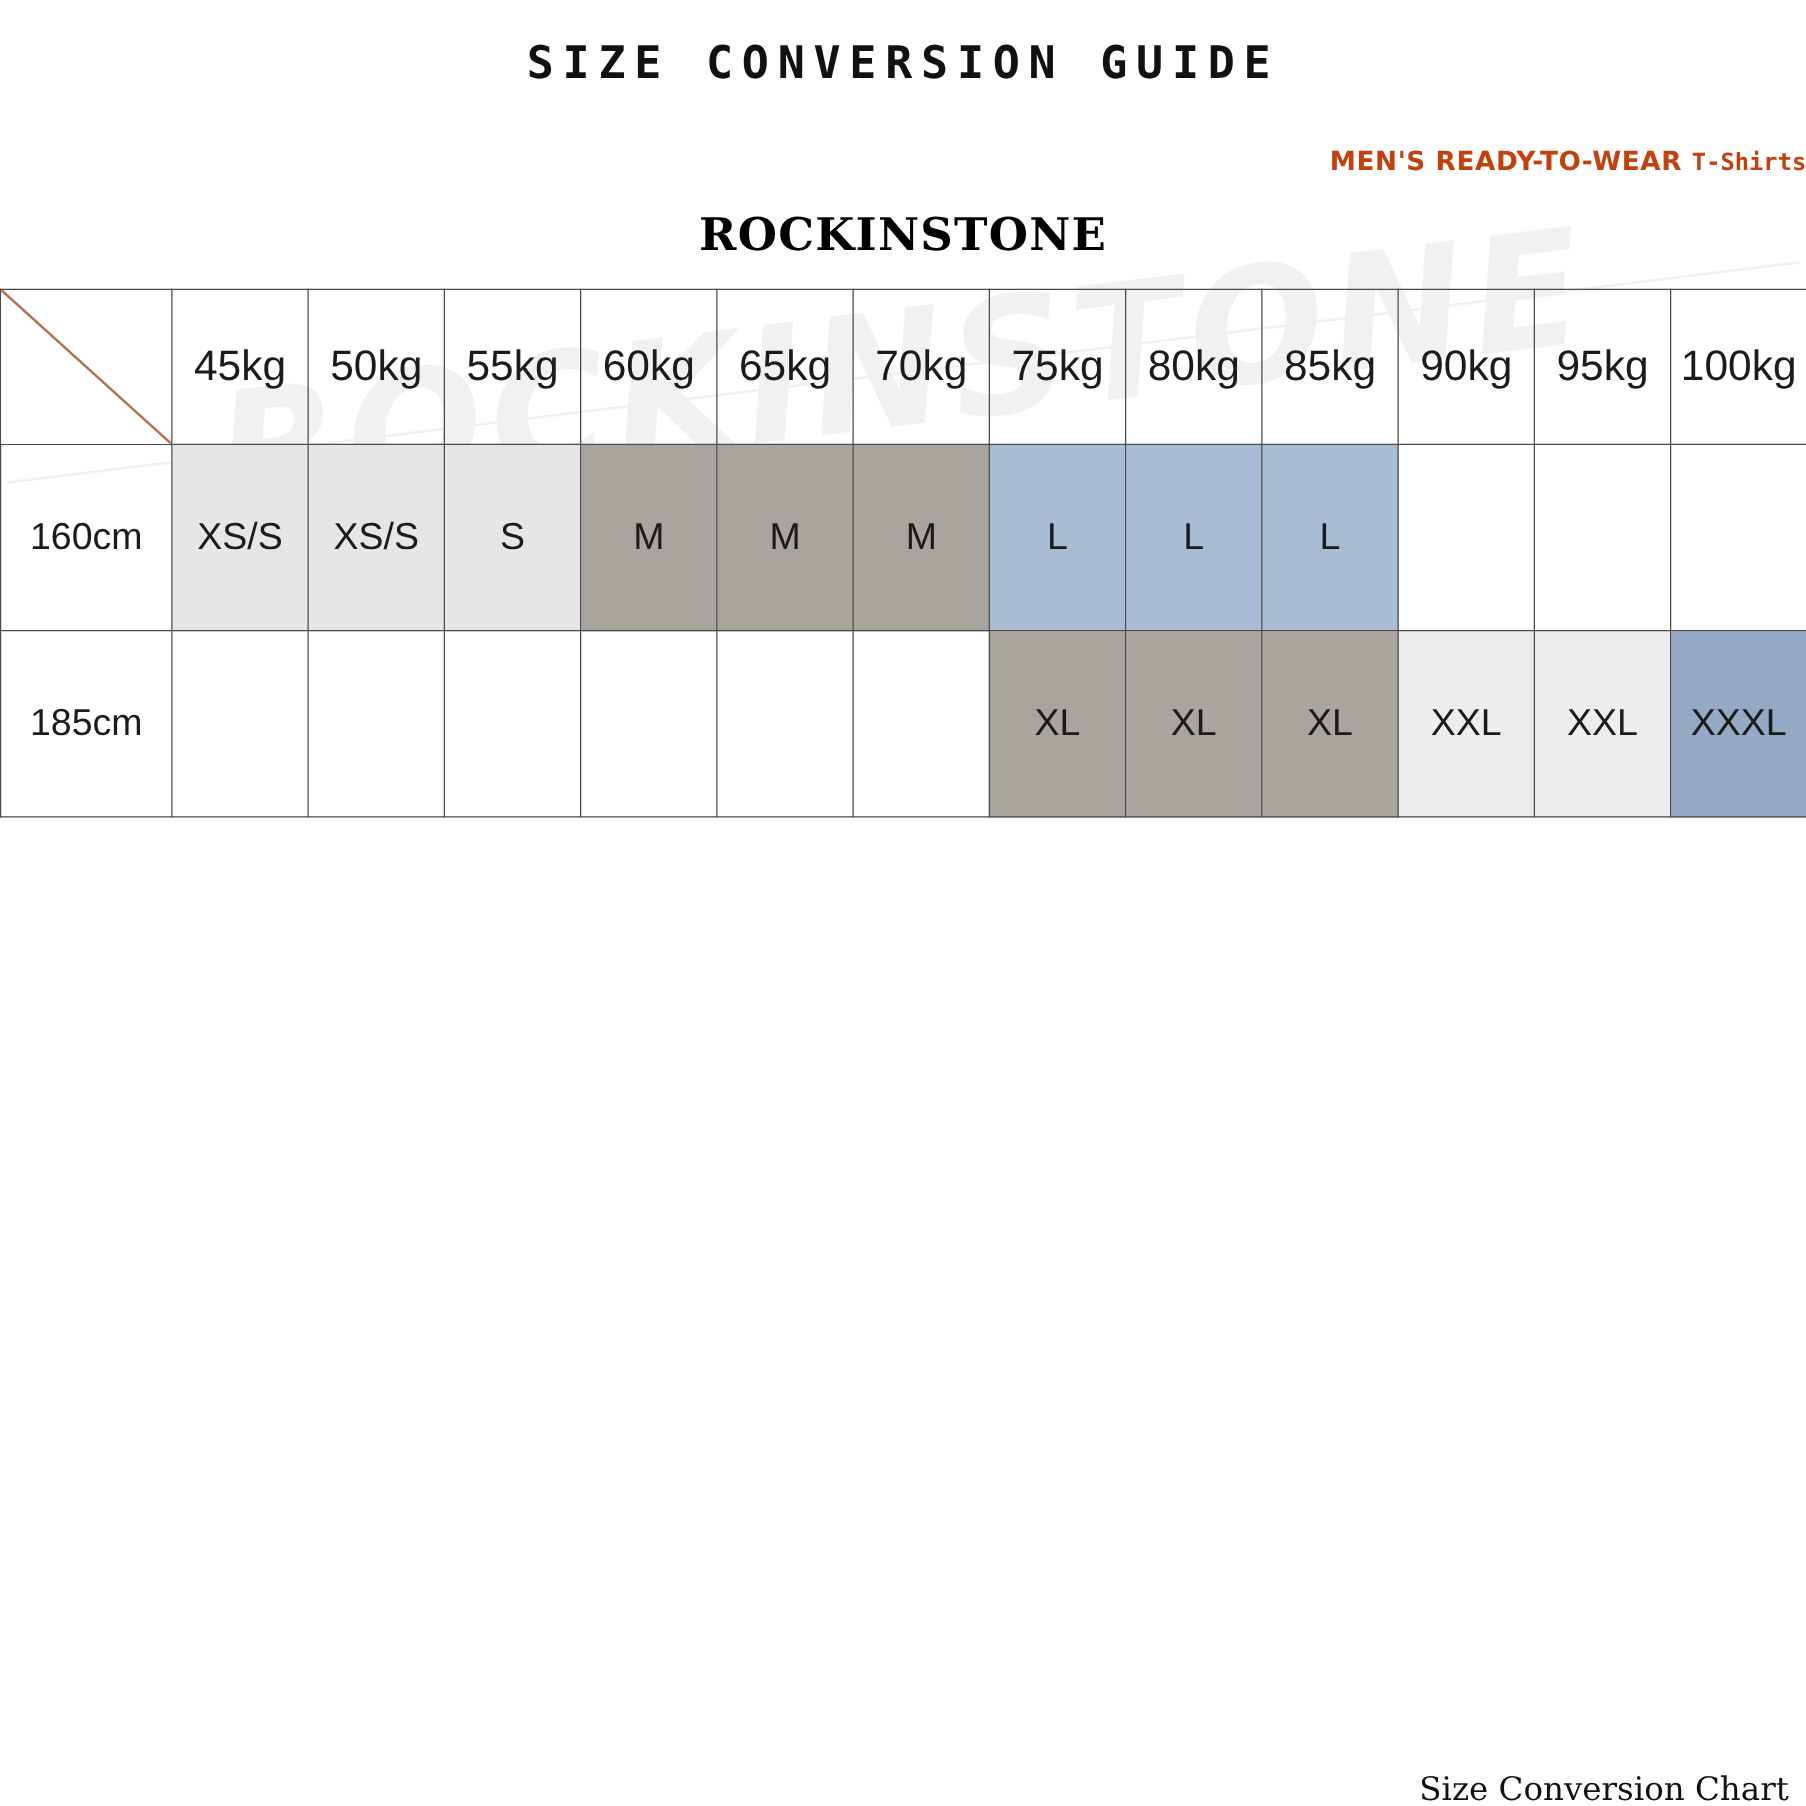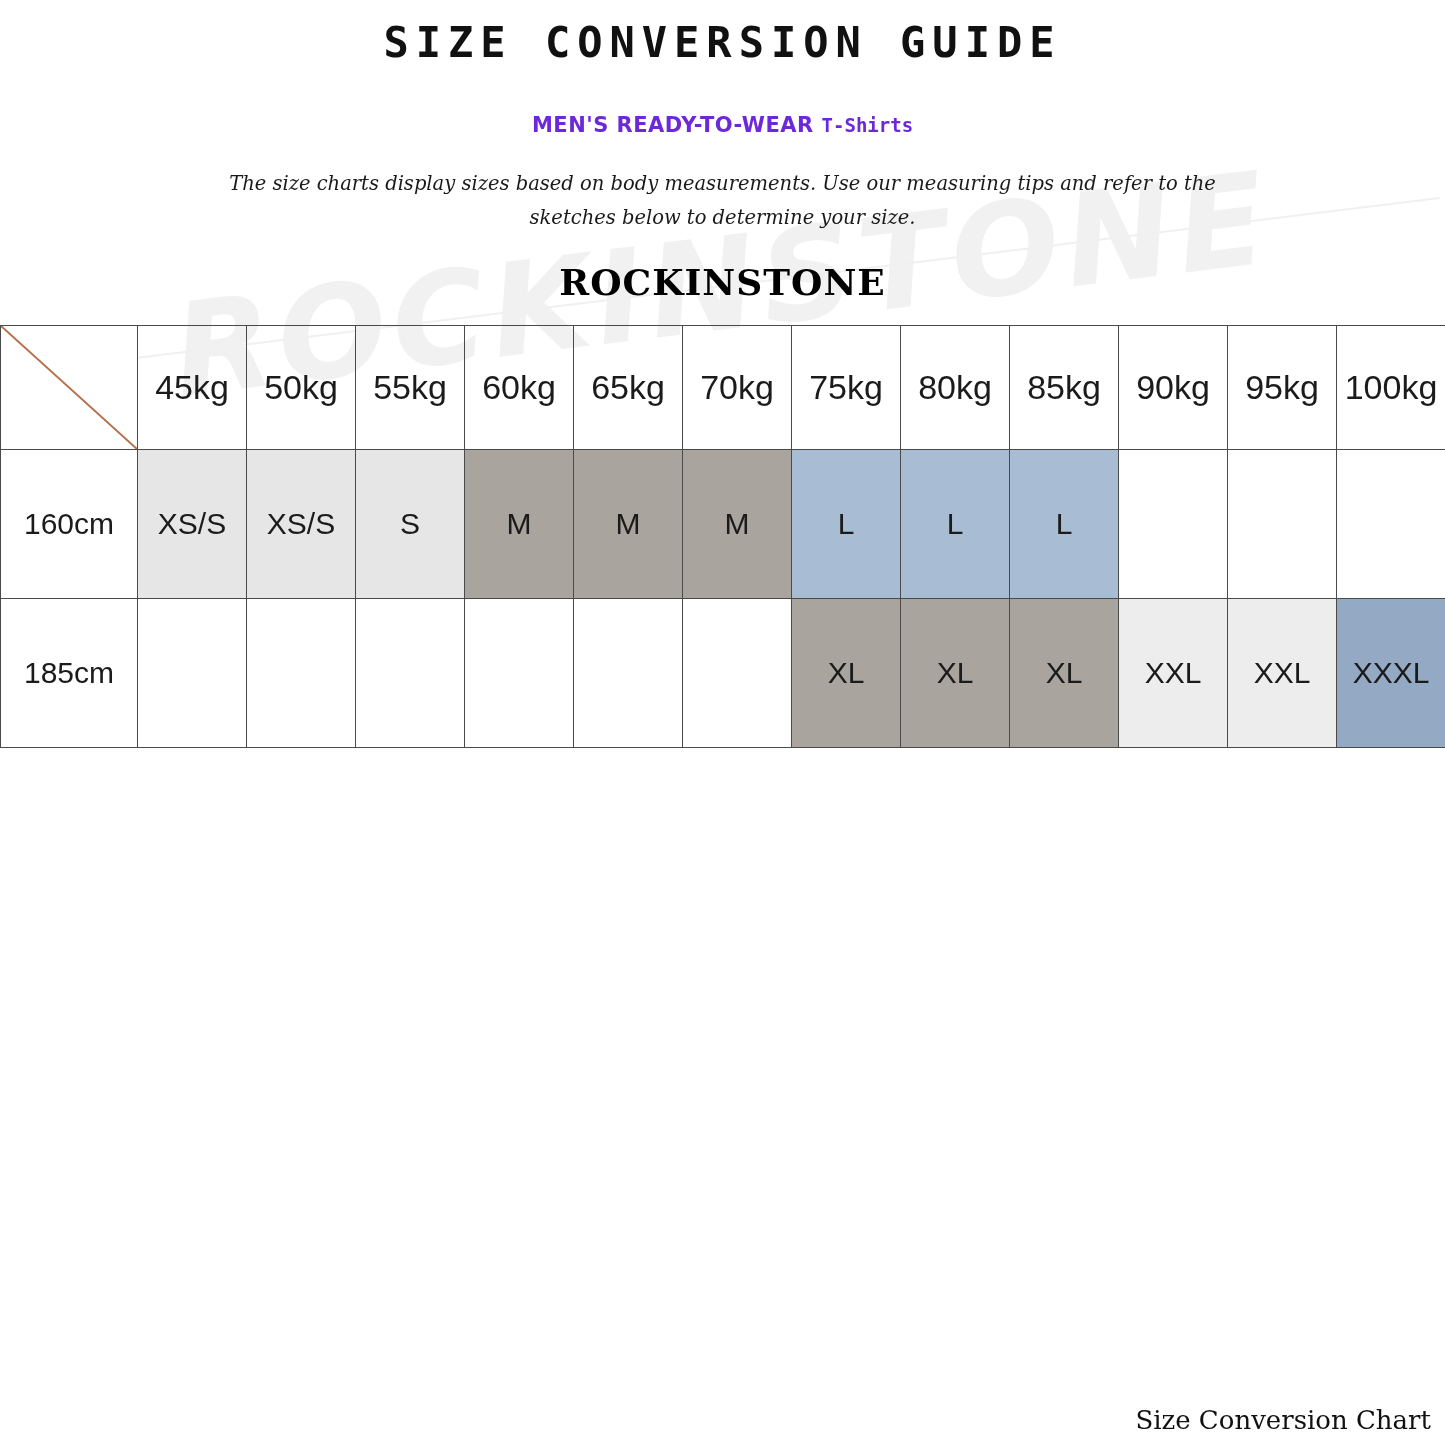--- a/index.html
+++ b/index.html
@@ -47,35 +47,35 @@
     width: 1445px;
     height: 2px;
     background: #f0f0f0;
     transform: rotate(-7deg);
     z-index: 0;
   }
 
   #content { position: relative; z-index: 2; }
 
   h1#title {
-    margin: 0;
+    margin: 12px;
     padding-top: 18px;
     text-align: center;
     font-family: "DejaVu Sans Mono", monospace;
-    font-size: 42px;
+    font-size: 36px;
     font-weight: 700;
     letter-spacing: 7px;
     color: #111;
   }
   #subtitle {
     margin-top: 46px;
-    text-align: center;
+    text-align: right;
     font-size: 21px;
     font-weight: 700;
-    color: #6d28d9;
+    color: #c2410c;
     font-family: "DejaVu Sans", sans-serif;
     letter-spacing: 0.5px;
   }
   #subtitle .cat { font-family: "DejaVu Sans Mono", monospace; font-size: 19px; letter-spacing: 0px;}
   #desc {
     margin: 30px auto 0 auto;
     width: 1010px;
     text-align: center;
     font-family: "DejaVu Serif", serif;
     font-style: italic;
@@ -140,21 +140,20 @@
 
   <div id="content">
 
     <h1 id="title">SIZE CONVERSION GUIDE</h1>
 
     <div id="subtitle">
       <span>MEN'S READY-TO-WEAR</span>
       <span class="cat">T-Shirts</span>
     </div>
 
-    <div id="desc">The size charts display sizes based on body measurements. Use our measuring tips and refer to the sketches below to determine your size.</div>
 
     <div id="brand">ROCKINSTONE</div>
 
     <table id="size-table">
       <colgroup>
         <col class="c0">
         <col class="cw">
           <col class="cw">
           <col class="cw">
           <col class="cw">

